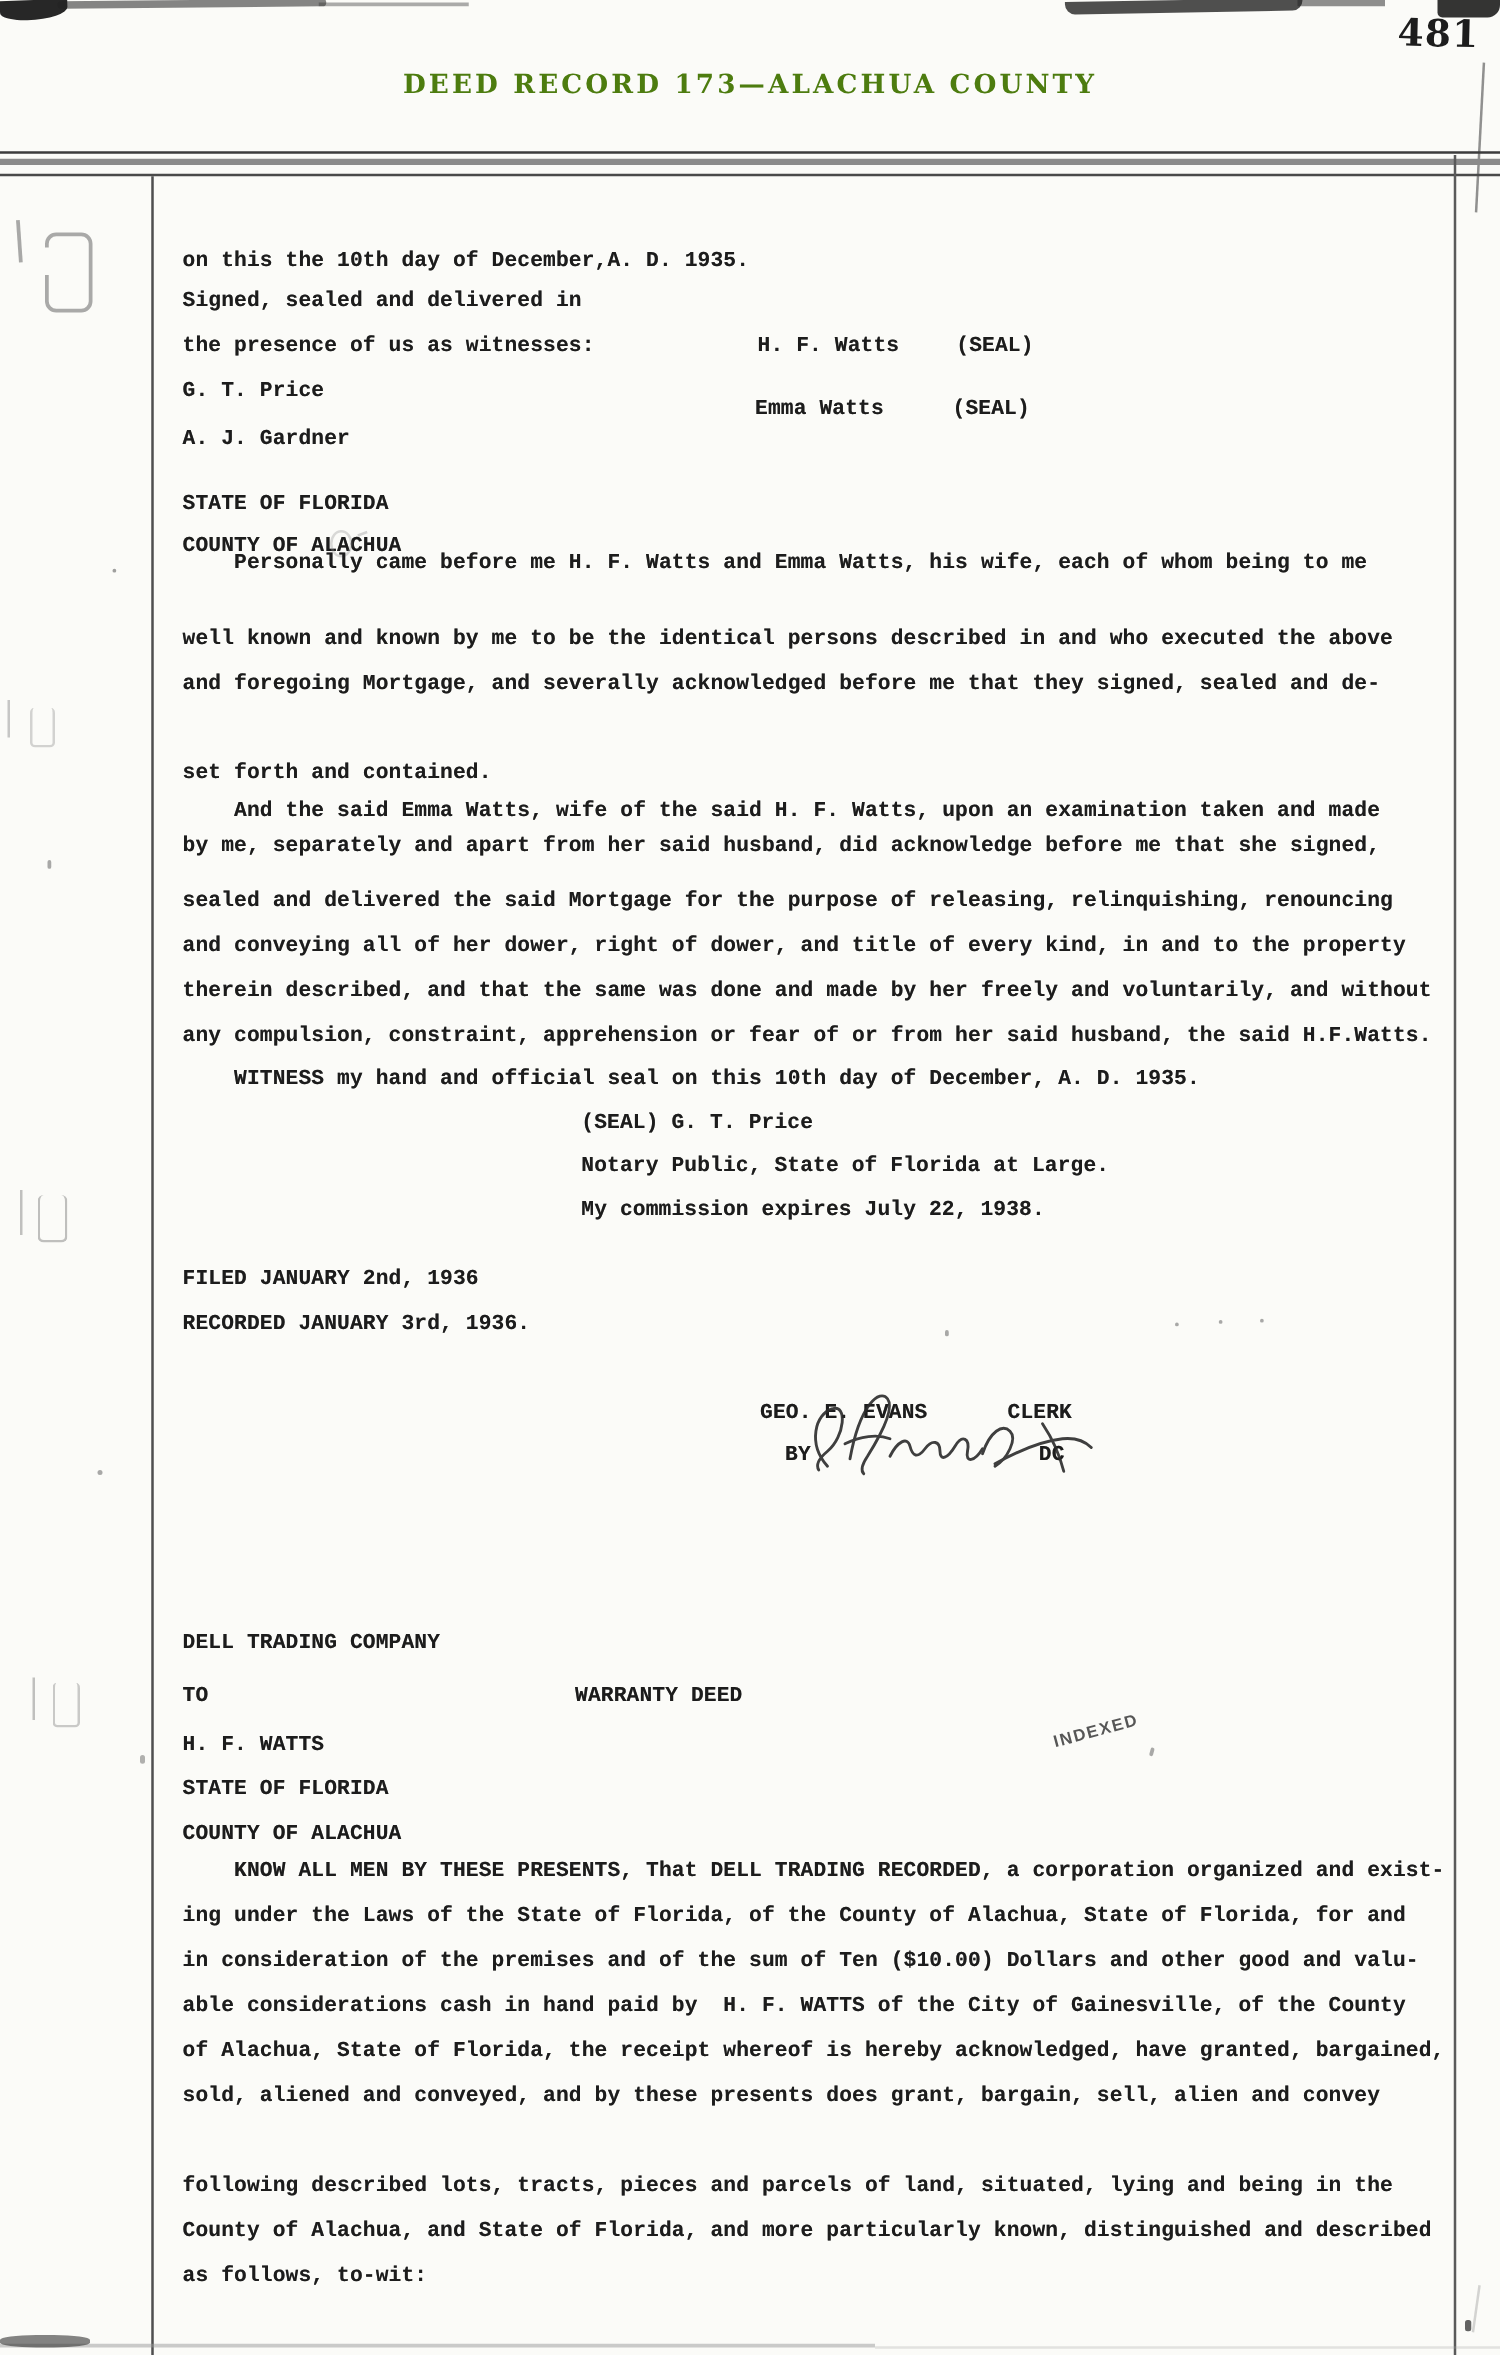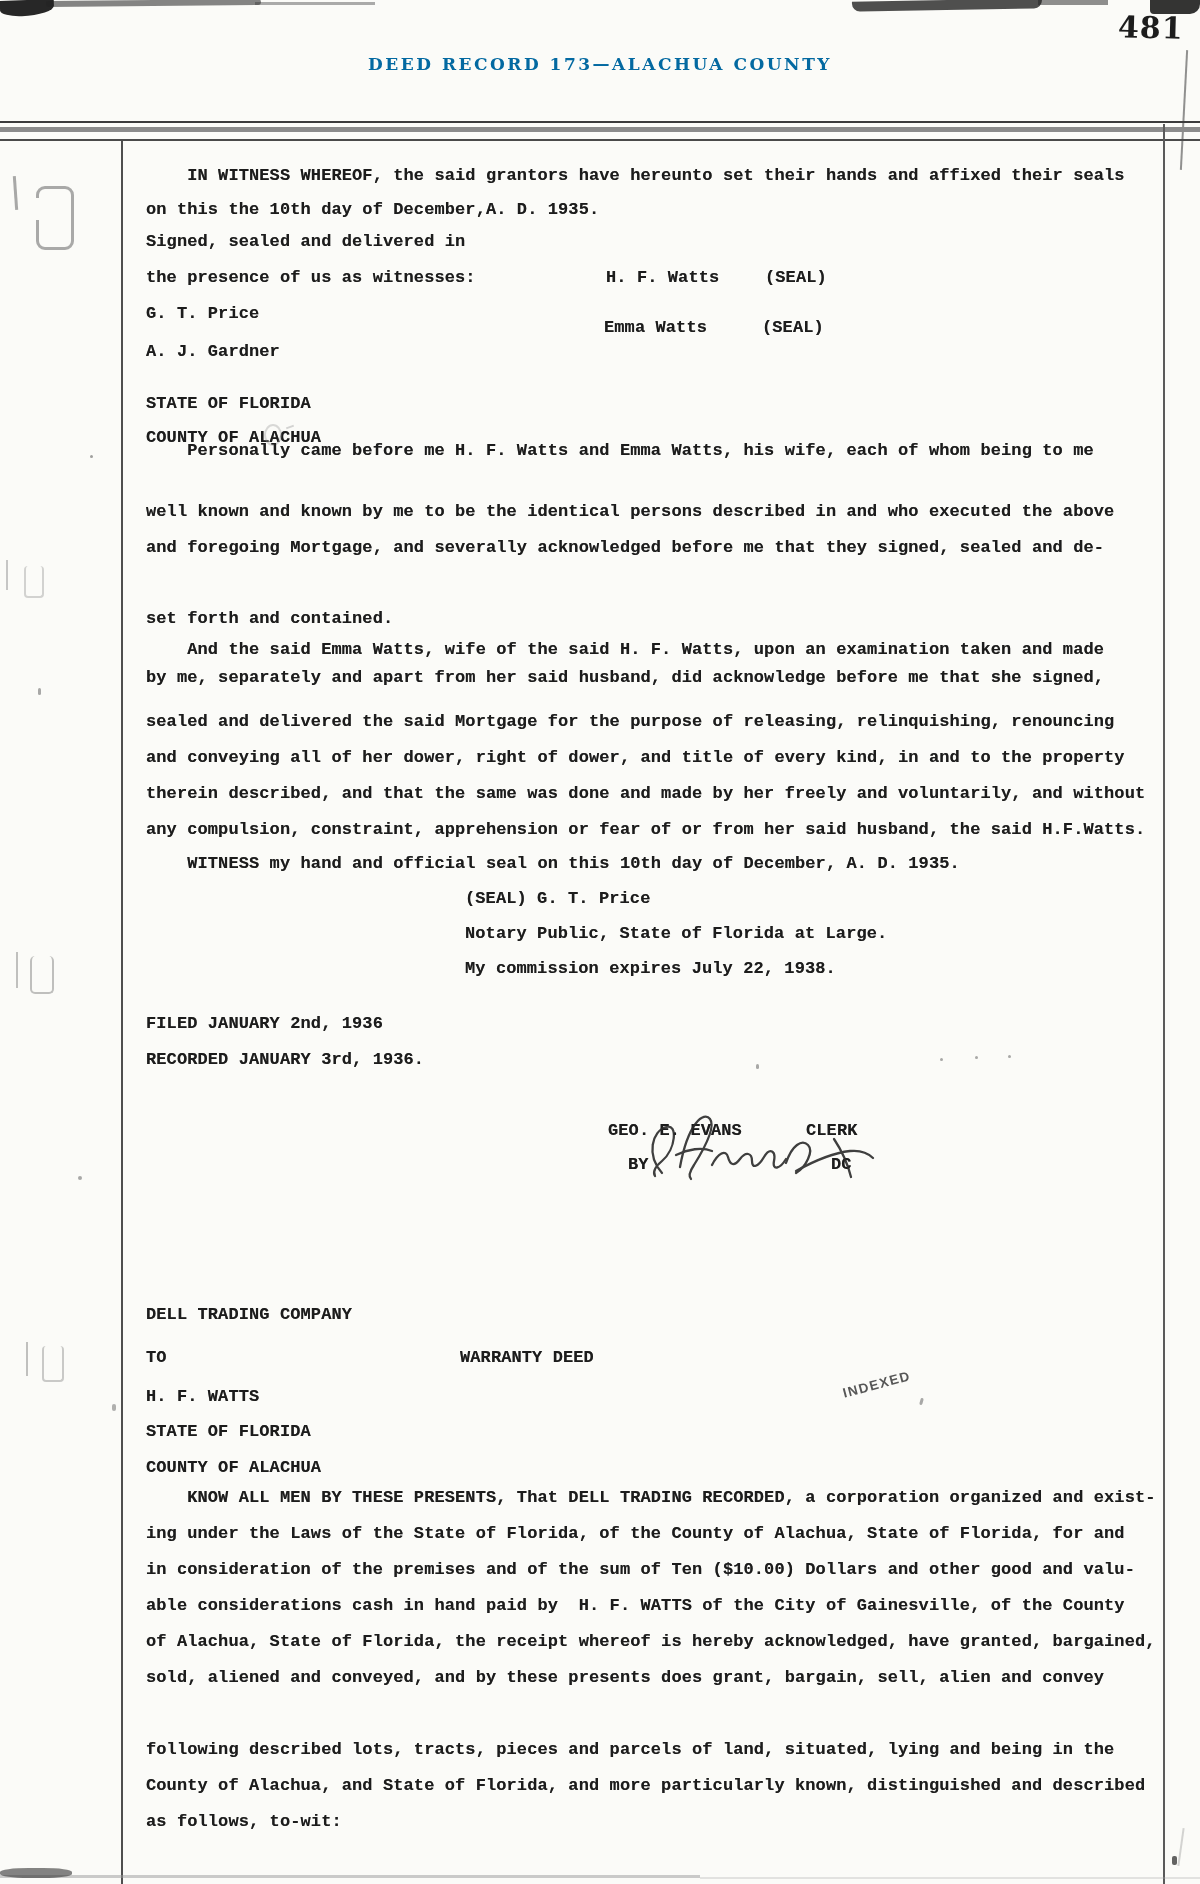--- a/index.html
+++ b/index.html
@@ -11,22 +11,22 @@
   
   .ln{
     position:absolute; left:146px;
     font:700 17px "Liberation Mono", monospace;
     letter-spacing:0.1px; color:#1c1c1c; white-space:pre;
     text-shadow:0 0 0.5px rgba(20,20,20,0.55);
   }
   .rt{left:auto;} 
   .page-header{
     position:absolute; top:54px; left:0; width:1200px; text-align:center;
-    font-family:"DejaVu Serif", serif; font-size:17px; font-weight:700;
-    letter-spacing:2.5px; color:#0369a1;
+    font-family:"DejaVu Serif", serif; font-size:21px; font-weight:700;
+    letter-spacing:2.5px; color:#4d7c0f;
   }
   .page-number{
     position:absolute; top:10px; left:1118px;
     font-family:"DejaVu Serif", serif; font-size:30px; font-weight:700;
     color:#1d1d1d; transform:rotate(1.5deg); letter-spacing:1px;
   }
   .hrule{position:absolute; left:0; width:1200px;}
   .vrule{position:absolute;}
   .stamp{
     position:absolute; left:843px; top:1386px;
@@ -67,21 +67,20 @@
   <div class="art" style="left:24px;top:566px;width:16px;height:30px;border:2px solid #888;border-top:none;border-radius:4px;opacity:.35;"></div>
   <div class="art" style="left:16px;top:952px;width:2px;height:36px;background:#777;opacity:.45;"></div>
   <div class="art" style="left:30px;top:956px;width:20px;height:36px;border:2px solid #777;border-top:none;border-radius:5px;opacity:.45;"></div>
   <div class="art" style="left:26px;top:1342px;width:2px;height:34px;background:#777;opacity:.45;"></div>
   <div class="art" style="left:42px;top:1346px;width:18px;height:34px;border:2px solid #808080;border-top:none;border-radius:4px;opacity:.4;"></div>
   <div class="art" style="left:90px;top:455px;width:3px;height:3px;background:#444;opacity:.5;border-radius:50%;"></div>
   <div class="art" style="left:38px;top:688px;width:3px;height:7px;background:#555;opacity:.5;border-radius:2px;"></div>
   <div class="art" style="left:78px;top:1176px;width:4px;height:4px;background:#555;opacity:.5;border-radius:50%;"></div>
   <div class="art" style="left:112px;top:1404px;width:4px;height:7px;background:#555;opacity:.45;border-radius:2px;"></div>
 
-  <div class="ln" style="top:166px">    IN WITNESS WHEREOF, the said grantors have hereunto set their hands and affixed their seals</div>
   <div class="ln" style="top:200px">on this the 10th day of December,A. D. 1935.</div>
   <div class="ln" style="top:232px">Signed, sealed and delivered in</div>
   <div class="ln" style="top:268px">the presence of us as witnesses:</div>
   <div class="ln" style="top:304px">G. T. Price</div>
   <div class="ln" style="top:342px">A. J. Gardner</div>
 
   <div class="ln rt" style="left:606px;top:268px">H. F. Watts</div>
   <div class="ln rt" style="left:765px;top:268px">(SEAL)</div>
   <div class="ln rt" style="left:604px;top:318px">Emma Watts</div>
   <div class="ln rt" style="left:762px;top:318px">(SEAL)</div>

